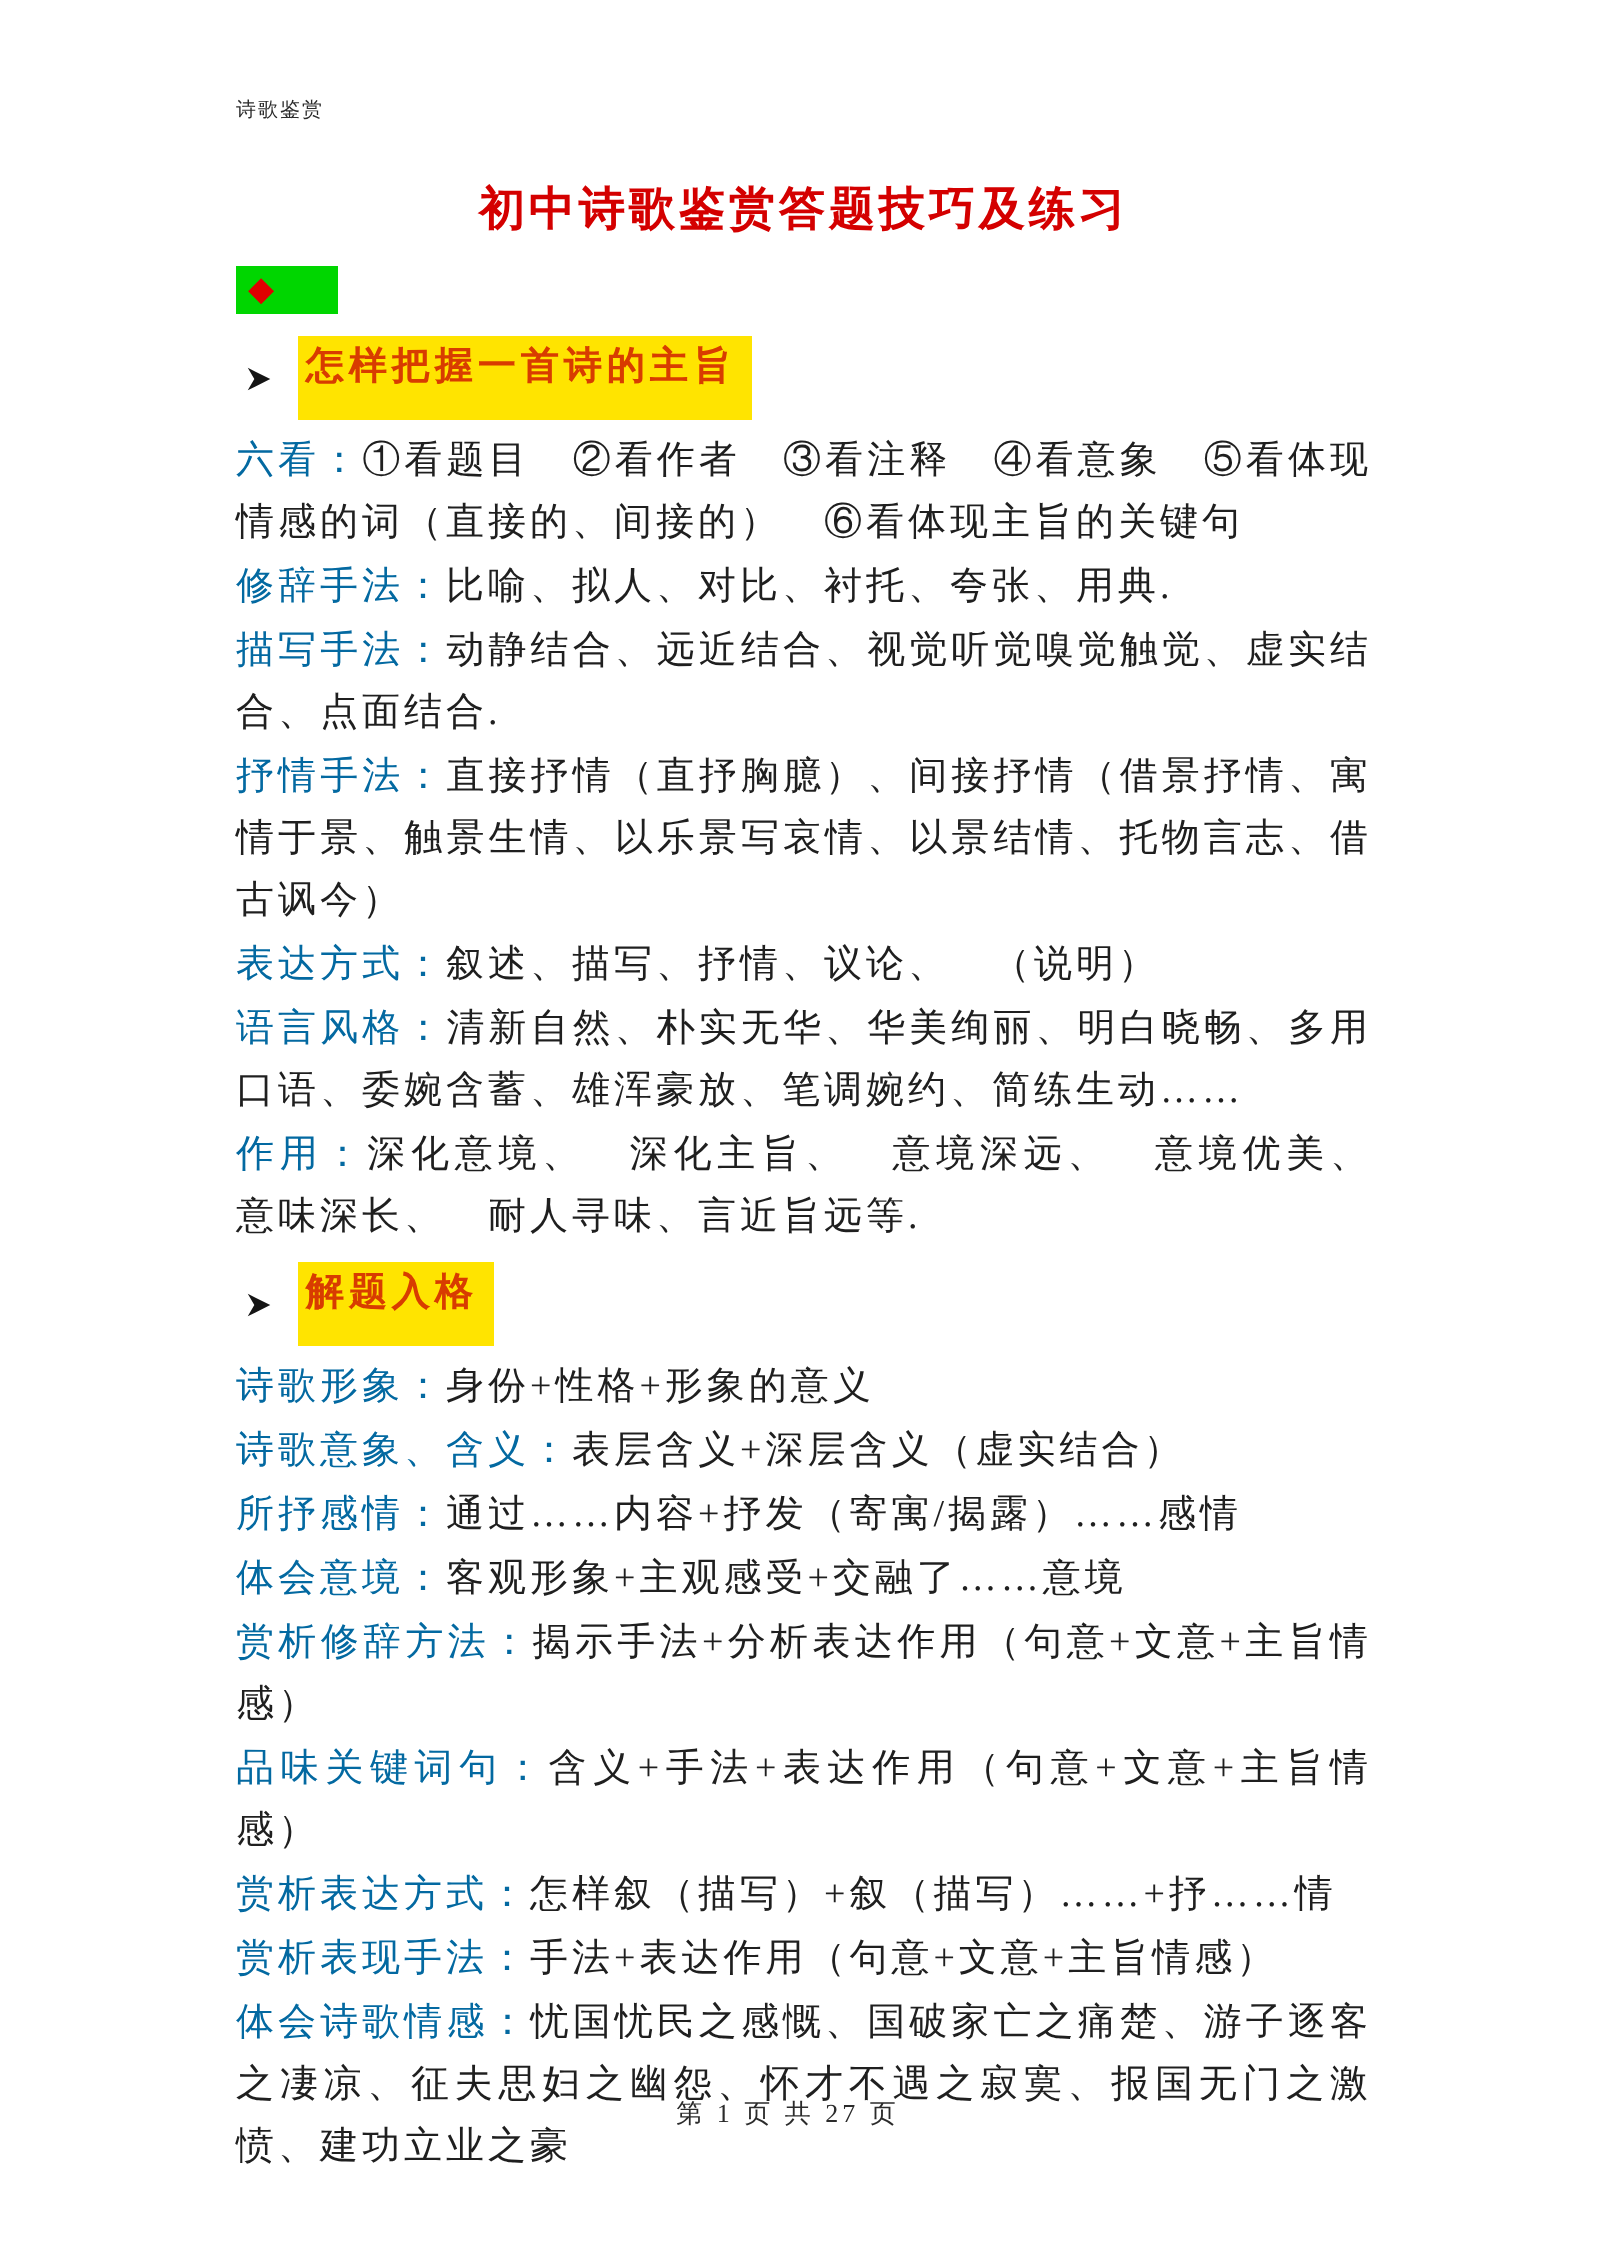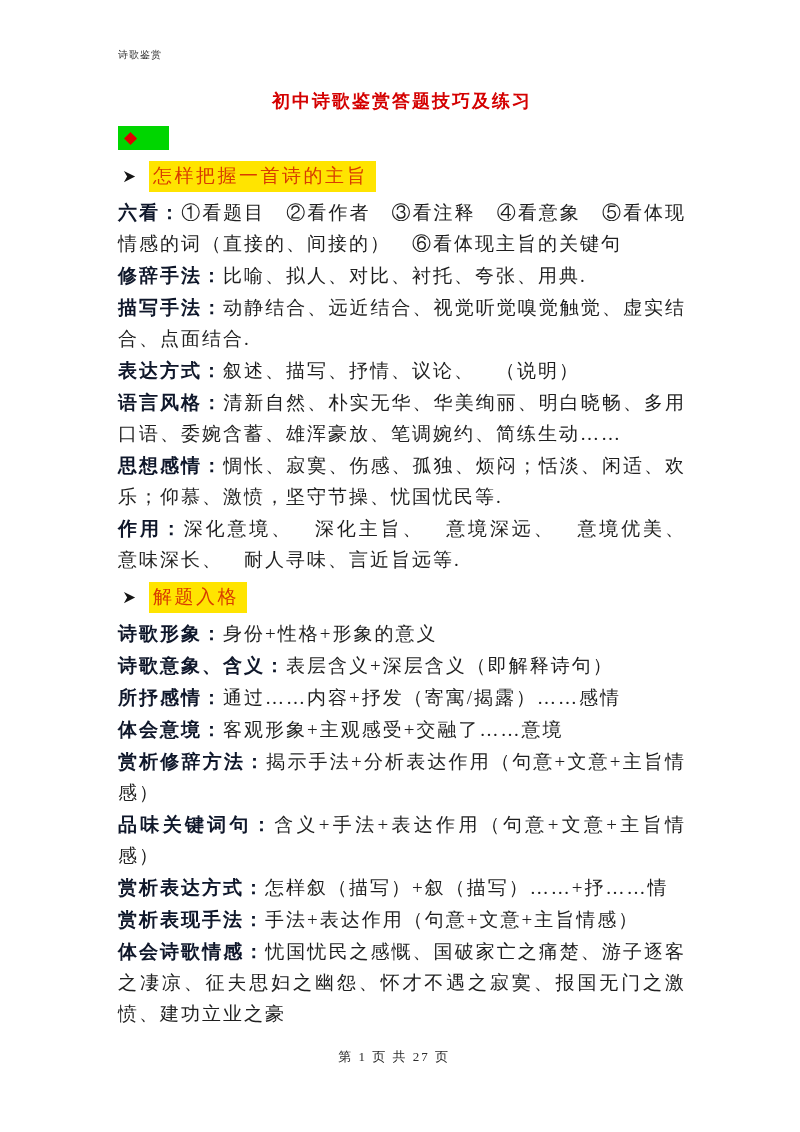--- a/index.html
+++ b/index.html
@@ -17,21 +17,21 @@
     padding: 48px 114px 0 118px;
   }
   .doc-header {
     font-size: 10px;
     color: #2b2b2b;
     letter-spacing: 1px;
   }
   .page-title {
     text-align: center;
     color: #d40000;
-    font-size: 18px;
+    font-size: 23px;
     font-weight: bold;
     letter-spacing: 2px;
     margin-top: 27px;
   }
   .green-bar {
     display: inline-flex;
     align-items: center;
     background: #00d600;
     padding: 3px 18px 4px 6px;
     margin: 13px 0 4px;
@@ -55,36 +55,36 @@
   }
   .arrow-ic {
     width: 15px;
     height: 15px;
     margin: 0 12px 0 2px;
     flex: 0 0 auto;
   }
   .hl-yellow {
     background: #ffe400;
     color: #d83c00;
-    font-weight: normal;
+    font-weight: bold;
     font-size: 19px;
     letter-spacing: 2.5px;
-    padding: 2px 8px 3px 4px;
+    padding: 2px 8px 14px 4px;
   }
   .para {
     font-size: 19px;
     line-height: 31px;
     letter-spacing: 2px;
     text-align: justify;
     text-justify: inter-character;
     margin-bottom: 1px;
   }
   .para .lbl {
-    color: #0f172a;
-    font-weight: bold;
+    color: #0369a1;
+    font-weight: normal;
   }
   .page-footer {
     position: absolute;
     left: 0;
     right: 12px;
     top: 1048px;
     text-align: center;
     font-size: 13px;
     color: #2b2b2b;
     letter-spacing: 2px;
@@ -112,39 +112,39 @@
     <span class="hl-yellow">怎样把握一首诗的主旨</span>
   </div>
 
   <p class="para"><span class="lbl">六看：</span><span>①看题目　②看作者　③看注释　④看意象　⑤看体现情感的词（直接的、间接的）　⑥看体现主旨的关键句</span></p>
 
 
   <p class="para"><span class="lbl">修辞手法：</span><span>比喻、拟人、对比、衬托、夸张、用典.</span></p>
 
   <p class="para"><span class="lbl">描写手法：</span><span>动静结合、远近结合、视觉听觉嗅觉触觉、虚实结合、点面结合.</span></p>
 
+  <p class="para"><span class="lbl">抒情手法：</span><span>直接抒情（直抒胸臆）、间接抒情（借景抒情、寓情于景、触景生情、以乐景写哀情、以景结情、托物言志、借古讽今）</span></p>
 
   <p class="para"><span class="lbl">表达方式：</span><span>叙述、描写、抒情、议论、　（说明）</span></p>
 
   <p class="para"><span class="lbl">语言风格：</span><span>清新自然、朴实无华、华美绚丽、明白晓畅、多用口语、委婉含蓄、雄浑豪放、笔调婉约、简练生动……</span></p>
 
-  <p class="para"><span class="lbl">思想感情：</span><span>惆怅、寂寞、伤感、孤独、烦闷；恬淡、闲适、欢乐；仰慕、激愤，坚守节操、忧国忧民等.</span></p>
 
   <p class="para"><span class="lbl">作用：</span><span>深化意境、　深化主旨、　意境深远、　意境优美、　意味深长、　耐人寻味、言近旨远等.</span></p>
 
   <div class="bullet-row">
     <svg class="arrow-ic" viewBox="0 0 16 16">
         <polygon points="2,2 14,8 2,14 5.5,8" fill="#151515"></polygon>
       </svg>
     <span class="hl-yellow">解题入格</span>
   </div>
 
   <p class="para"><span class="lbl">诗歌形象：</span><span>身份+性格+形象的意义</span></p>
 
-  <p class="para"><span class="lbl">诗歌意象、含义：</span><span>表层含义+深层含义（即解释诗句）</span></p>
+  <p class="para"><span class="lbl">诗歌意象、含义：</span><span>表层含义+深层含义（虚实结合）</span></p>
 
   <p class="para"><span class="lbl">所抒感情：</span><span>通过……内容+抒发（寄寓/揭露）……感情</span></p>
 
   <p class="para"><span class="lbl">体会意境：</span><span>客观形象+主观感受+交融了……意境</span></p>
 
   <p class="para"><span class="lbl">赏析修辞方法：</span><span>揭示手法+分析表达作用（句意+文意+主旨情感）</span></p>
 
   <p class="para"><span class="lbl">品味关键词句：</span><span>含义+手法+表达作用（句意+文意+主旨情感）</span></p>
 
   <p class="para"><span class="lbl">赏析表达方式：</span><span>怎样叙（描写）+叙（描写）……+抒……情</span></p>

